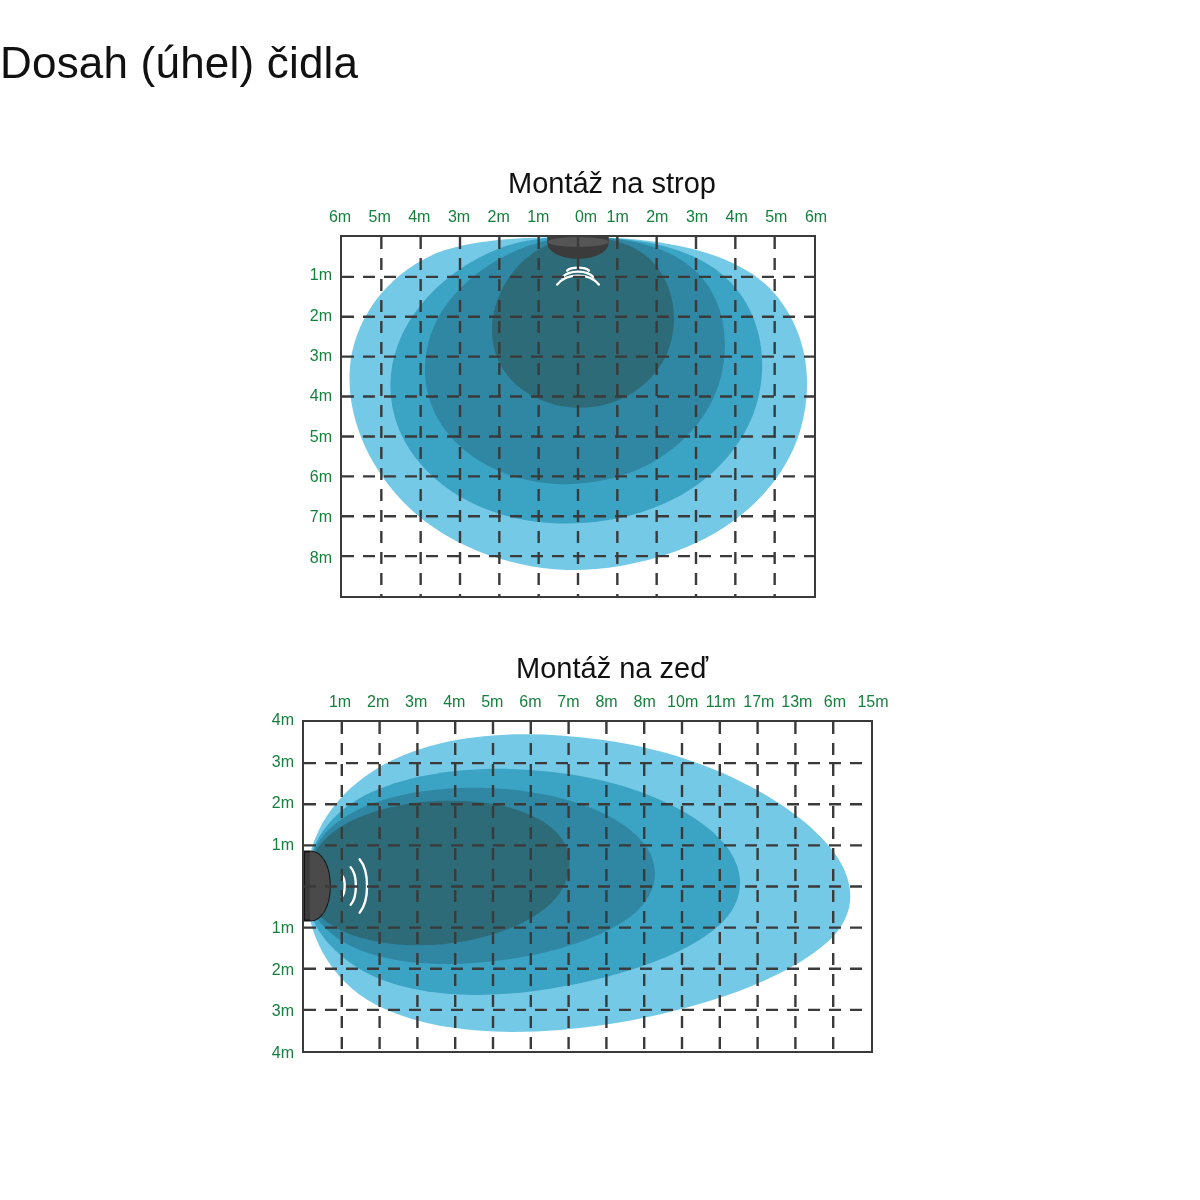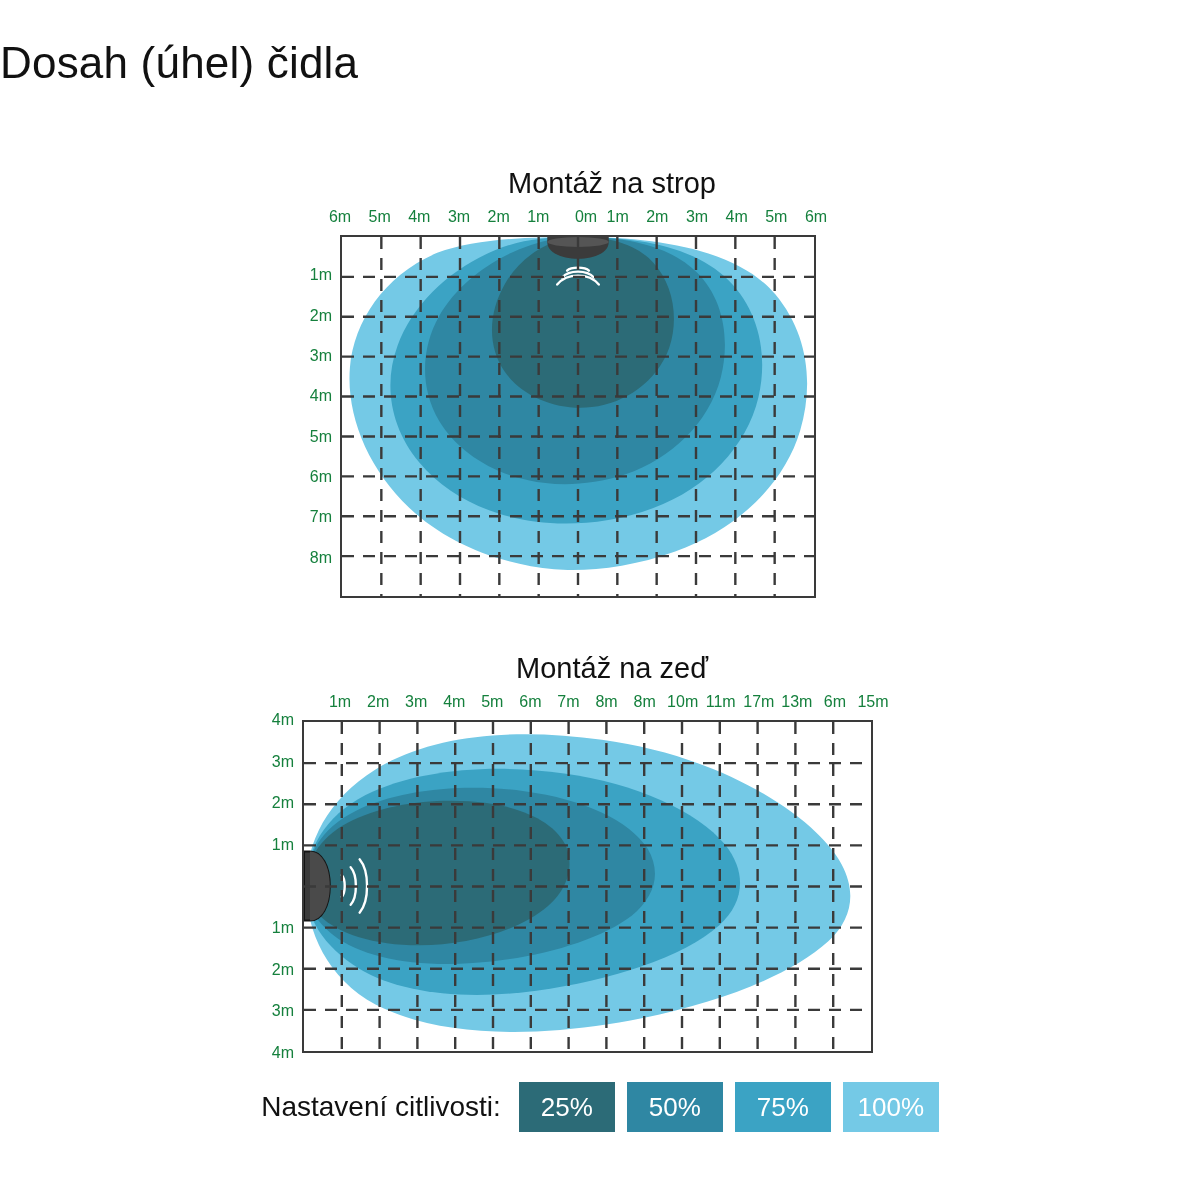--- a/index.html
+++ b/index.html
@@ -338,31 +338,14 @@
             <line x1="0" y1="124.875" x2="571" y2="124.875" stroke="#3a3a3a" stroke-width="2.4" stroke-dasharray="12 9" vector-effect="non-scaling-stroke"></line>
             <line x1="0" y1="166.5" x2="571" y2="166.5" stroke="#3a3a3a" stroke-width="2.4" stroke-dasharray="12 9" vector-effect="non-scaling-stroke"></line>
             <line x1="0" y1="208.125" x2="571" y2="208.125" stroke="#3a3a3a" stroke-width="2.4" stroke-dasharray="12 9" vector-effect="non-scaling-stroke"></line>
             <line x1="0" y1="249.75" x2="571" y2="249.75" stroke="#3a3a3a" stroke-width="2.4" stroke-dasharray="12 9" vector-effect="non-scaling-stroke"></line>
             <line x1="0" y1="291.375" x2="571" y2="291.375" stroke="#3a3a3a" stroke-width="2.4" stroke-dasharray="12 9" vector-effect="non-scaling-stroke"></line>
           </g>
       </svg>
     </div>
   </div>
 
-  <div id="legend">
-    <div id="legend-label">Nastavení citlivosti:</div>
-    <div id="legend-swatches" style="display:flex;align-items:center;">
-        <div class="legend-swatch" style="background: rgb(44, 107, 119);">
-          <span>25%</span>
-        </div>
-        <div class="legend-swatch" style="background: rgb(47, 135, 163);">
-          <span>50%</span>
-        </div>
-        <div class="legend-swatch" style="background: rgb(59, 163, 196);">
-          <span>75%</span>
-        </div>
-        <div class="legend-swatch" style="background: rgb(116, 201, 230);">
-          <span>100%</span>
-        </div>
-      </div>
-  </div>
 
 </div>
 
 </body></html>

